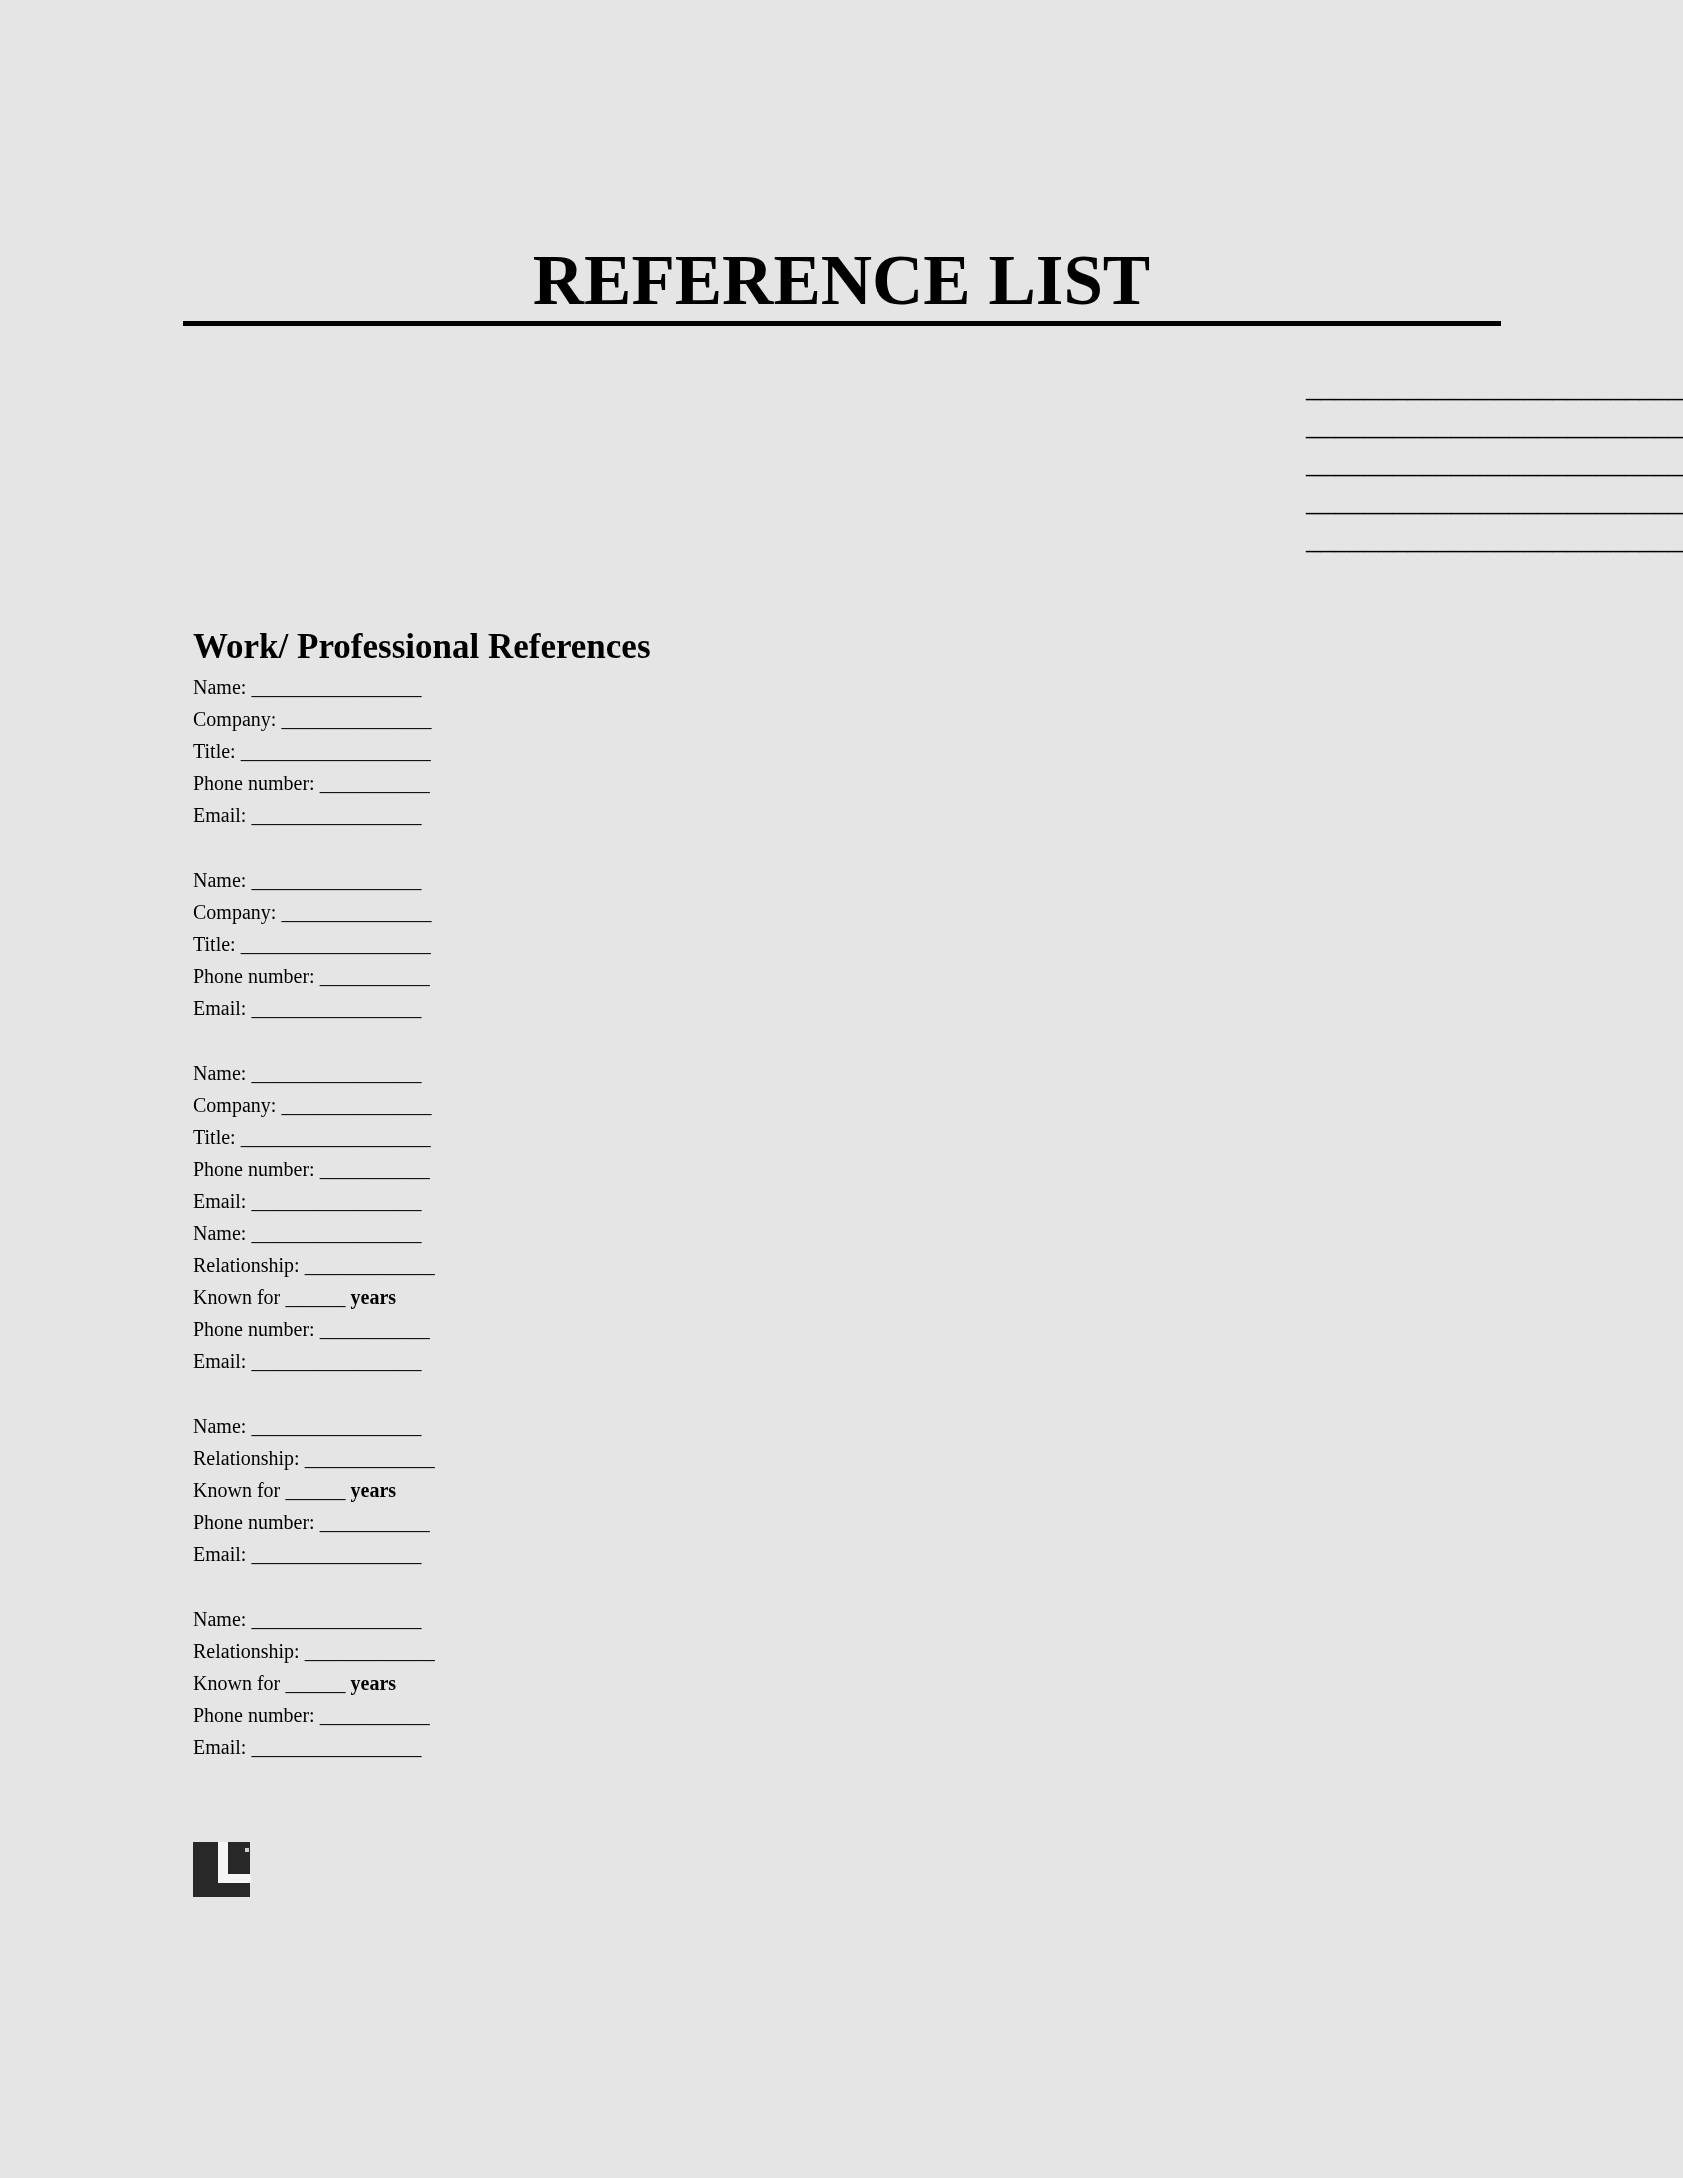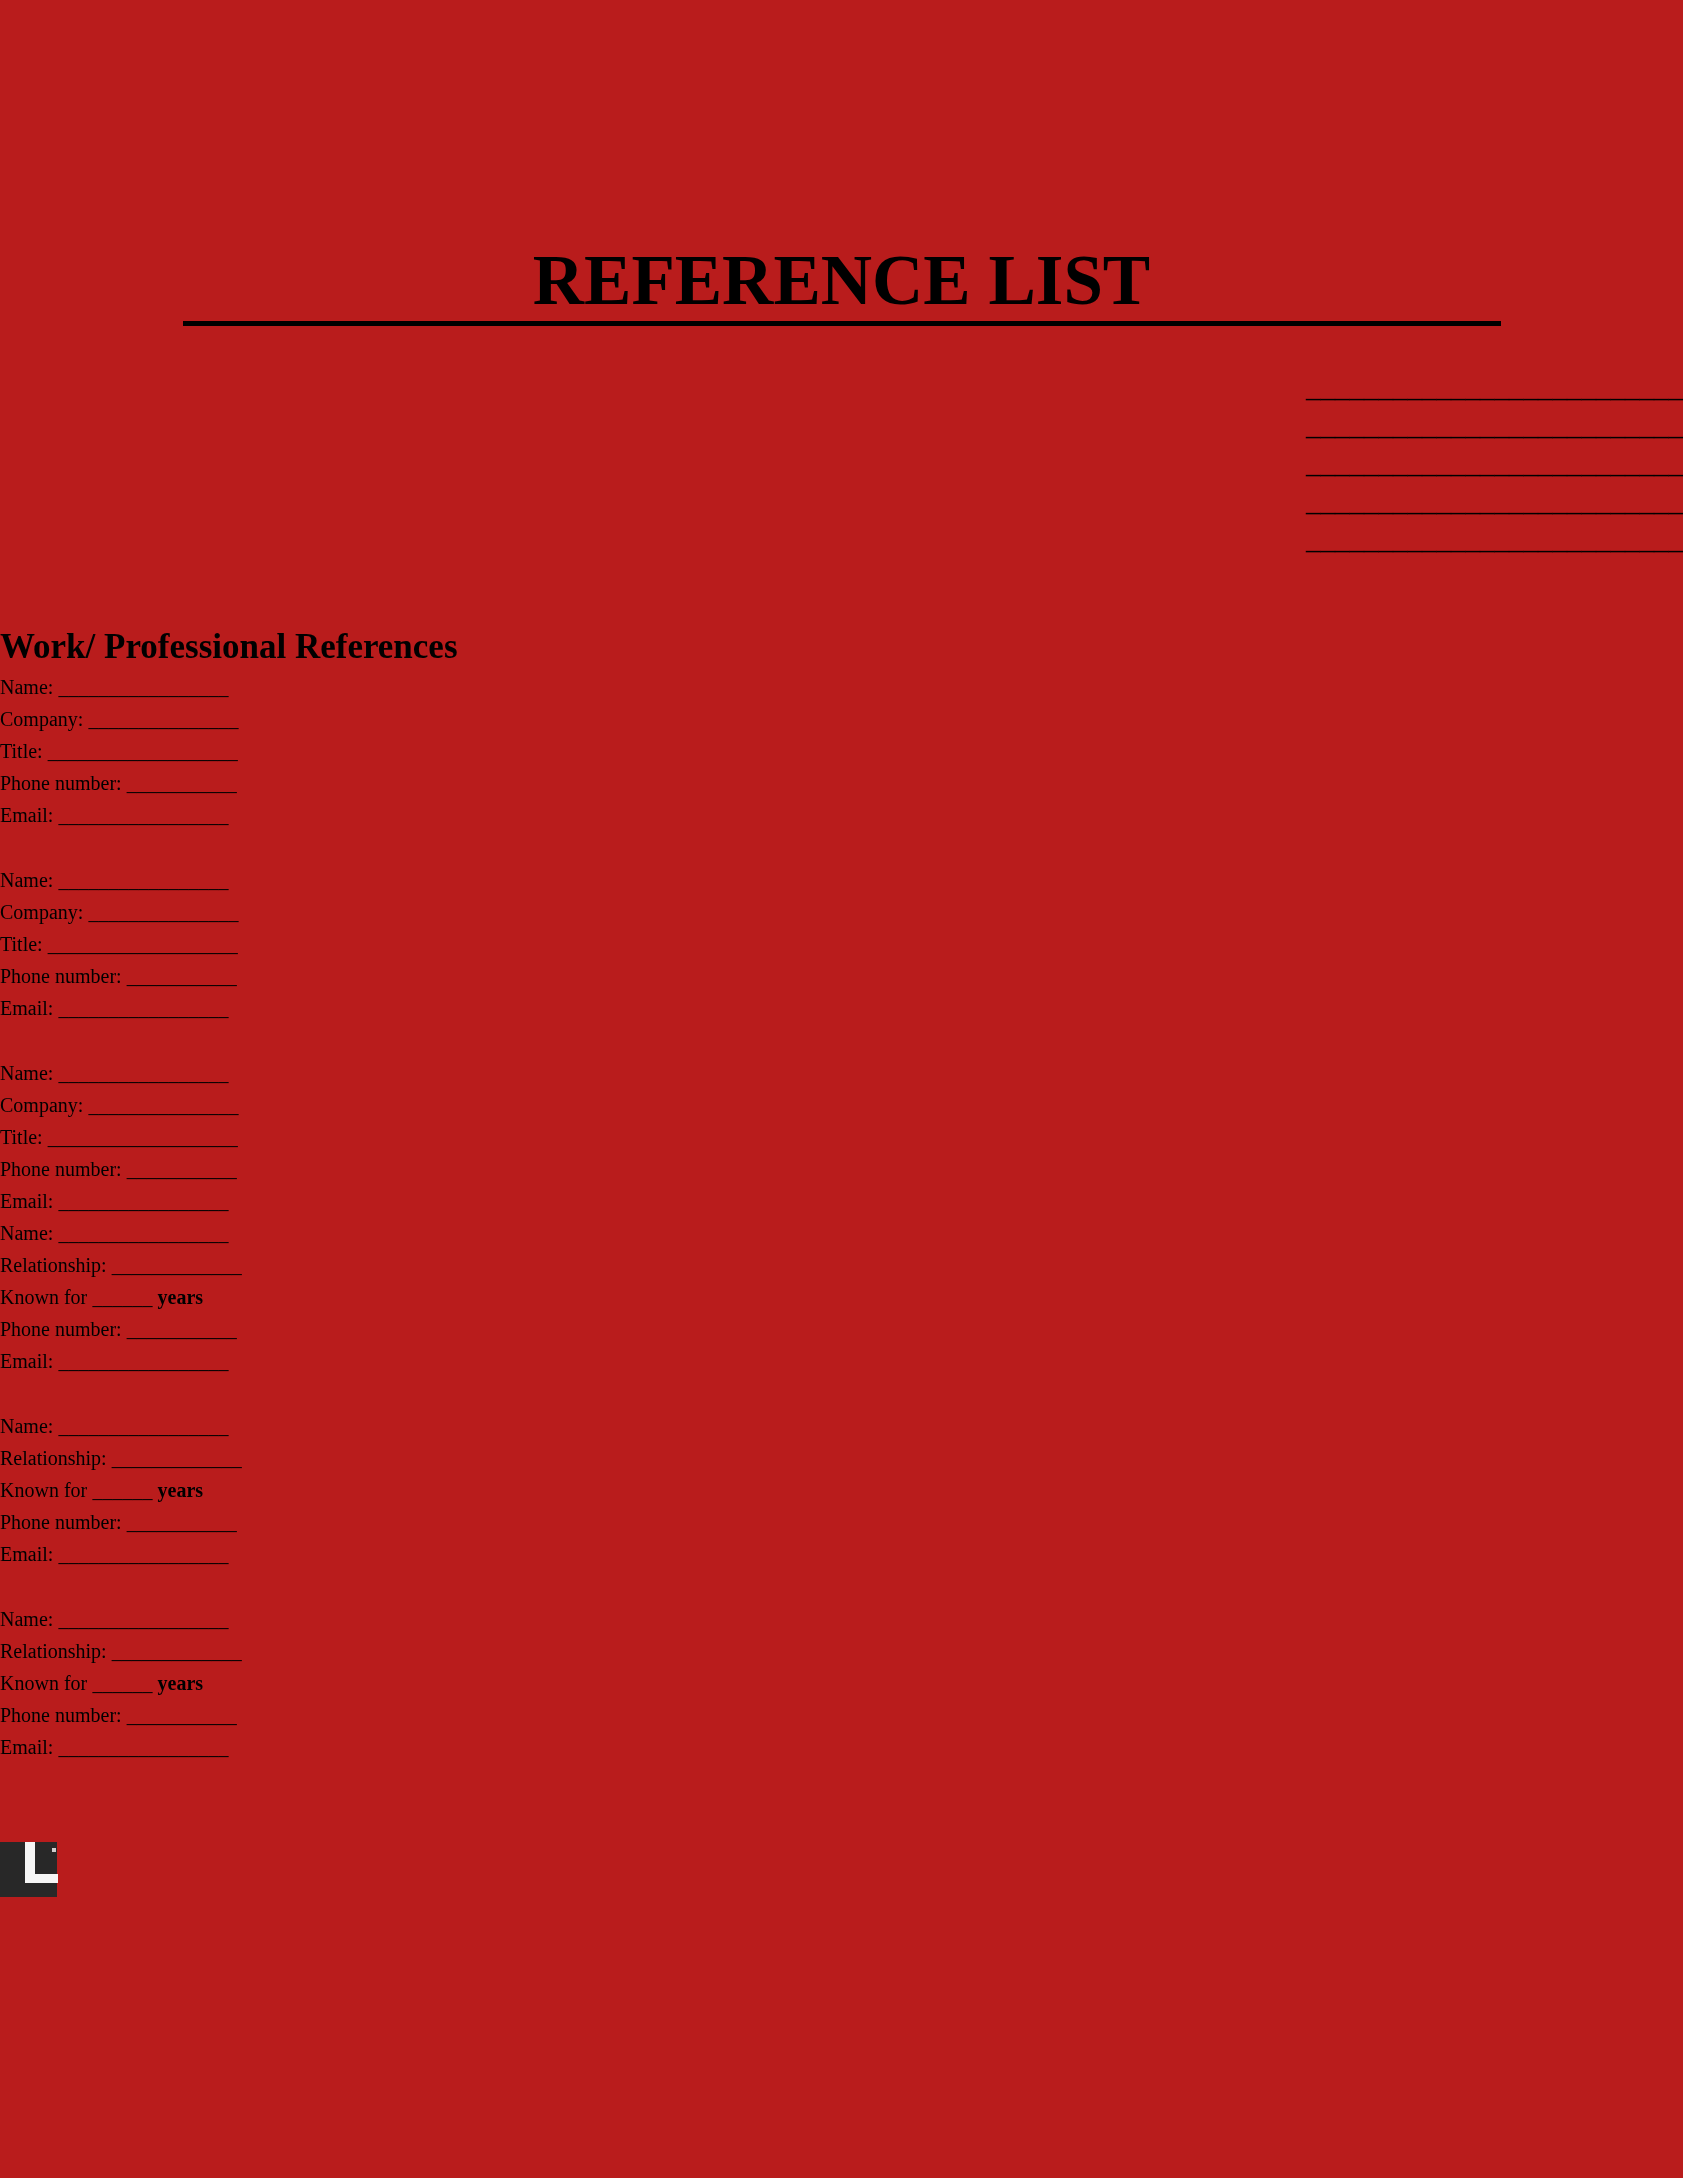--- a/index.html
+++ b/index.html
@@ -1,21 +1,21 @@
 <!DOCTYPE html>
 <html><head>
 <meta charset="utf-8">
 <style>
   * { margin: 0; padding: 0; box-sizing: border-box; }
   html, body { background: #ffffff; }
   .page {
     position: relative;
     width: 1683px;
     height: 2178px;
-    background: #b91c1c;
+    background: #e5e5e5;
     color: #000000;
     font-family: "Liberation Serif", "DejaVu Serif", serif;
     overflow: hidden;
   }
   .doc-title {
     margin-top: 244px;
     font-size: 71px;
     line-height: 72px;
     font-weight: 700;
     text-align: center;
@@ -26,21 +26,21 @@
     height: 5px;
     background: #000000;
     margin: 5px auto 0 auto;
   }
   .top-lines {
     margin-top: 42px;
     text-align: right;
     font-size: 29px;
     line-height: 38px;
   }
-  .content { }
+  .content { padding-left: 193px; }
   .section-heading {
     font-size: 35px;
     line-height: 40px;
     font-weight: 700;
     white-space: nowrap;
   }
   .heading-work { margin-top: 69px; }
   .heading-personal { margin-top: 26px; }
   .block-first { margin-top: 4px; }
   .block-gap { margin-top: 33px; }

